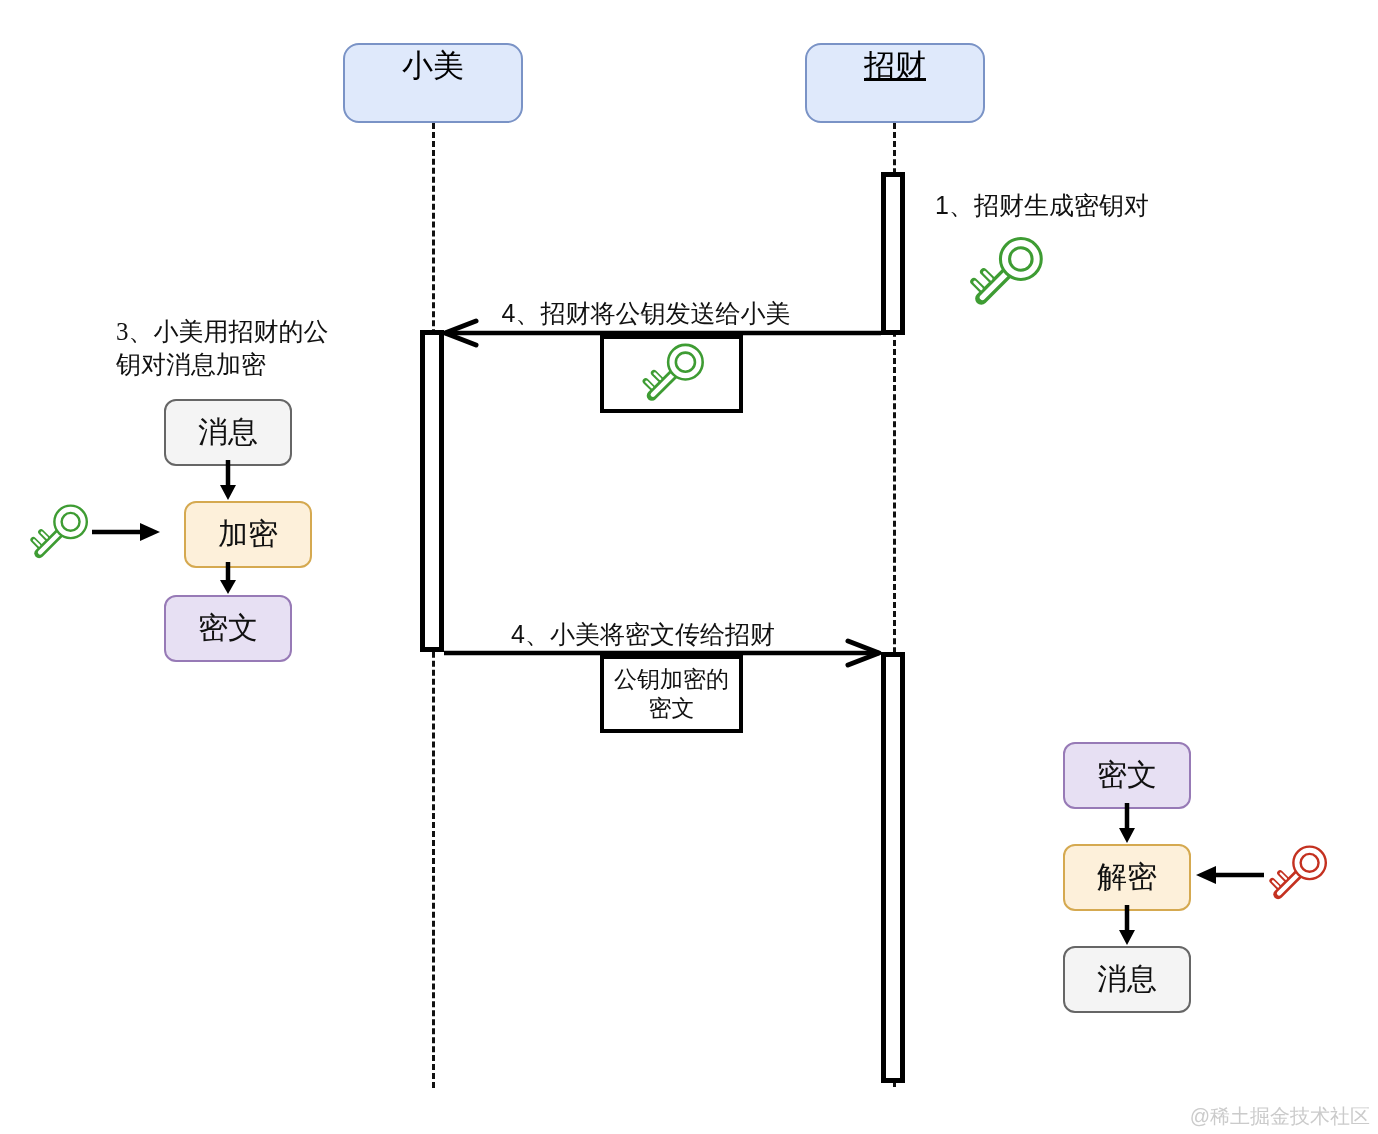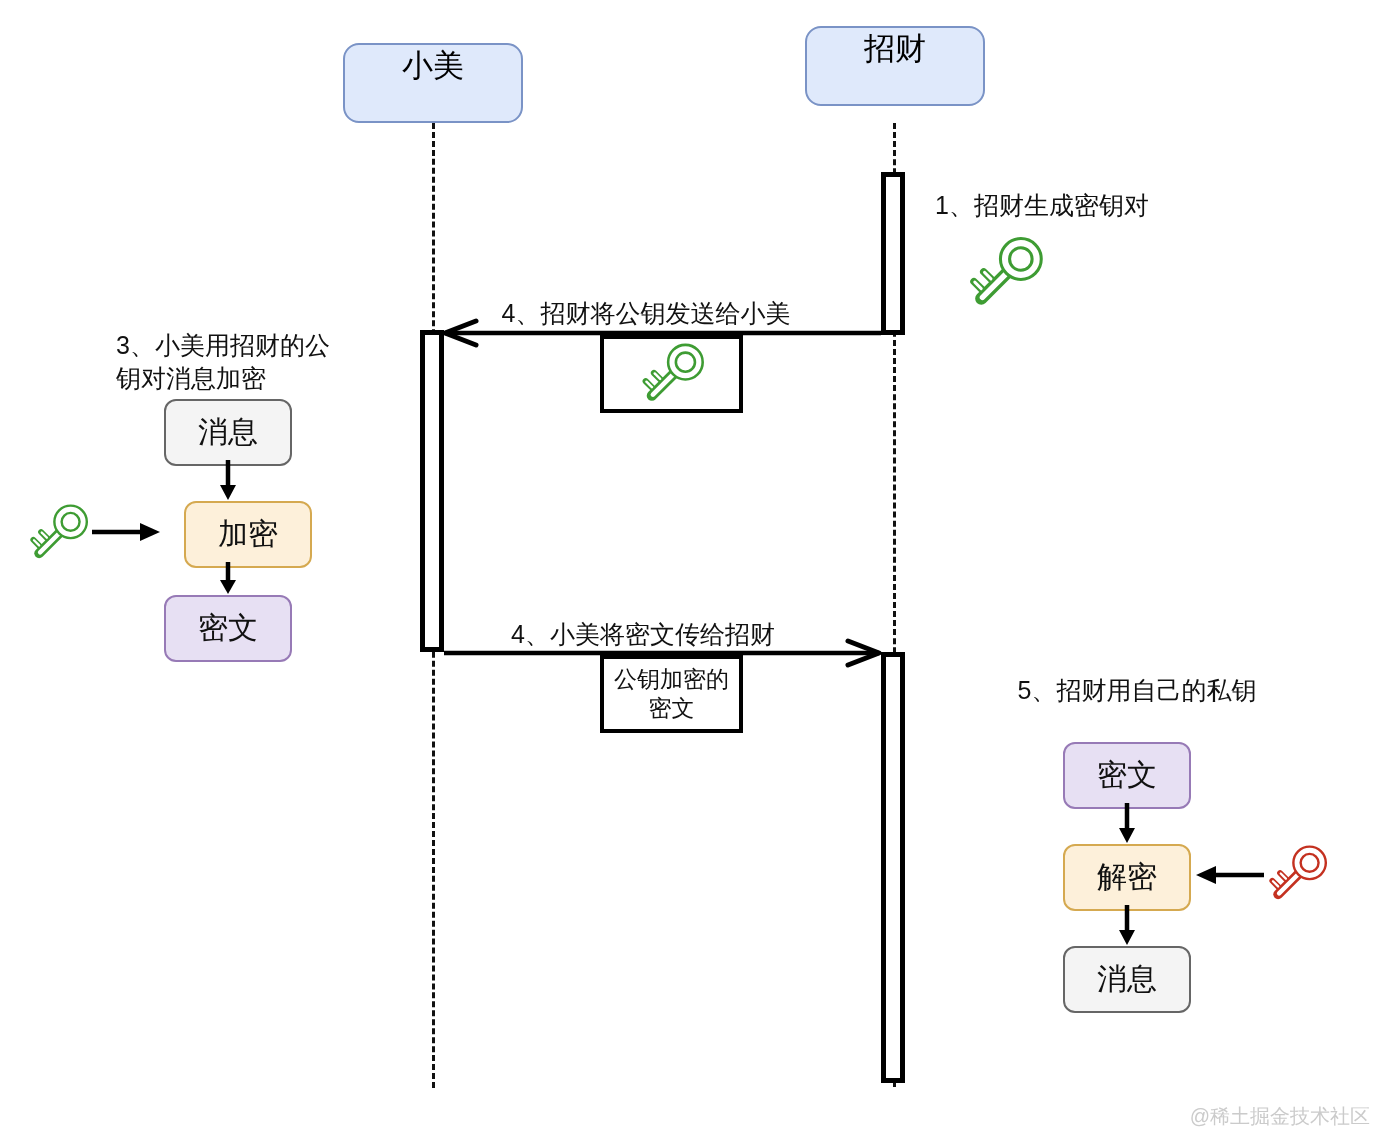--- a/index.html
+++ b/index.html
@@ -38,21 +38,21 @@
 </style>
 </head>
 <body>
 
 <div class="abs lifeline" style="left:432px;top:123px;height:965px;"></div>
 <div class="abs lifeline" style="left:893px;top:123px;height:964px;"></div>
 
 <div class="abs actor" style="left:343px;top:43px;">
   <span>小美</span>
 </div>
-<div class="abs actor" style="left:805px;top:26px;">
+<div class="abs actor" style="left:805px;top:43px;text-decoration:underline;">
   <span>招财</span>
 </div>
 
 <div class="abs activation" style="left:881px;top:172px;width:24px;height:163px;"></div>
 <div class="abs activation" style="left:420px;top:330px;width:24px;height:322px;"></div>
 <div class="abs activation" style="left:881px;top:652px;width:24px;height:431px;"></div>
 
 <div class="abs note" style="left:935px;top:189px;">1、招财生成密钥对</div>
 <svg class="abs key key-green" style="left:966px;top:234px;" width="78" height="78" viewBox="0 0 64 64">
   <line x1="34" y1="31.5" x2="12.5" y2="53" stroke="currentColor" stroke-width="10" stroke-linecap="round"></line>
@@ -76,21 +76,21 @@
     <line x1="21" y1="37.5" x2="14.5" y2="31" stroke="currentColor" stroke-width="6" stroke-linecap="round"></line>
     <line x1="13" y1="45.5" x2="6.5" y2="39" stroke="currentColor" stroke-width="6" stroke-linecap="round"></line>
     <line x1="33.5" y1="32" x2="13.5" y2="52" stroke="#fff" stroke-width="4.5" stroke-linecap="round"></line>
     <line x1="20.5" y1="36.8" x2="15.2" y2="31.5" stroke="#fff" stroke-width="2.4" stroke-linecap="round"></line>
     <line x1="12.5" y1="44.8" x2="7.2" y2="39.5" stroke="#fff" stroke-width="2.4" stroke-linecap="round"></line>
     <circle cx="45" cy="20.5" r="13" fill="none" stroke="currentColor" stroke-width="10"></circle>
     <circle cx="45" cy="20.5" r="13" fill="none" stroke="#fff" stroke-width="5"></circle>
   </svg>
 </div>
 
-<div class="abs note" style="left:116px;top:329px;">
+<div class="abs note" style="left:116px;top:315px;font-family:Liberation Serif, serif;">
   <div>3、小美用招财的公</div>
   <div>钥对消息加密</div>
 </div>
 
 <div class="abs flowbox fb-gray" style="left:164px;top:399px;">
   <span>消息</span>
 </div>
 <svg class="abs arrow" style="left:216px;top:460px;" width="24" height="41">
   <line x1="12" y1="0" x2="12" y2="26" stroke="#000" stroke-width="4.5"></line>
   <polygon points="12,40 4,25 20,25" fill="#000"></polygon>
@@ -125,21 +125,20 @@
 <svg class="abs arrow" style="left:435px;top:638px;" width="450" height="30">
   <line x1="9" y1="15" x2="444" y2="15" stroke="#000" stroke-width="4.5"></line>
   <polyline points="413,3 444,15 413,27" fill="none" stroke="#000" stroke-width="5" stroke-linecap="round" stroke-linejoin="round"></polyline>
 </svg>
 <div class="abs payload" style="left:588px;top:655px;width:143px;height:78px;">
   <div class="ptext">公钥加密的</div>
   <div class="ptext">密文</div>
 </div>
 
 <div class="abs note" style="left:955px;top:674px;width:364px;text-align:center;">
-  <div>5、招财用自己的私钥</div>
 </div>
 
 <div class="abs flowbox fb-purple" style="left:1063px;top:742px;">
   <span>密文</span>
 </div>
 <svg class="abs arrow" style="left:1115px;top:803px;" width="24" height="41">
   <line x1="12" y1="0" x2="12" y2="26" stroke="#000" stroke-width="4.5"></line>
   <polygon points="12,40 4,25 20,25" fill="#000"></polygon>
 </svg>
 <div class="abs flowbox fb-orange" style="left:1063px;top:844px;">

